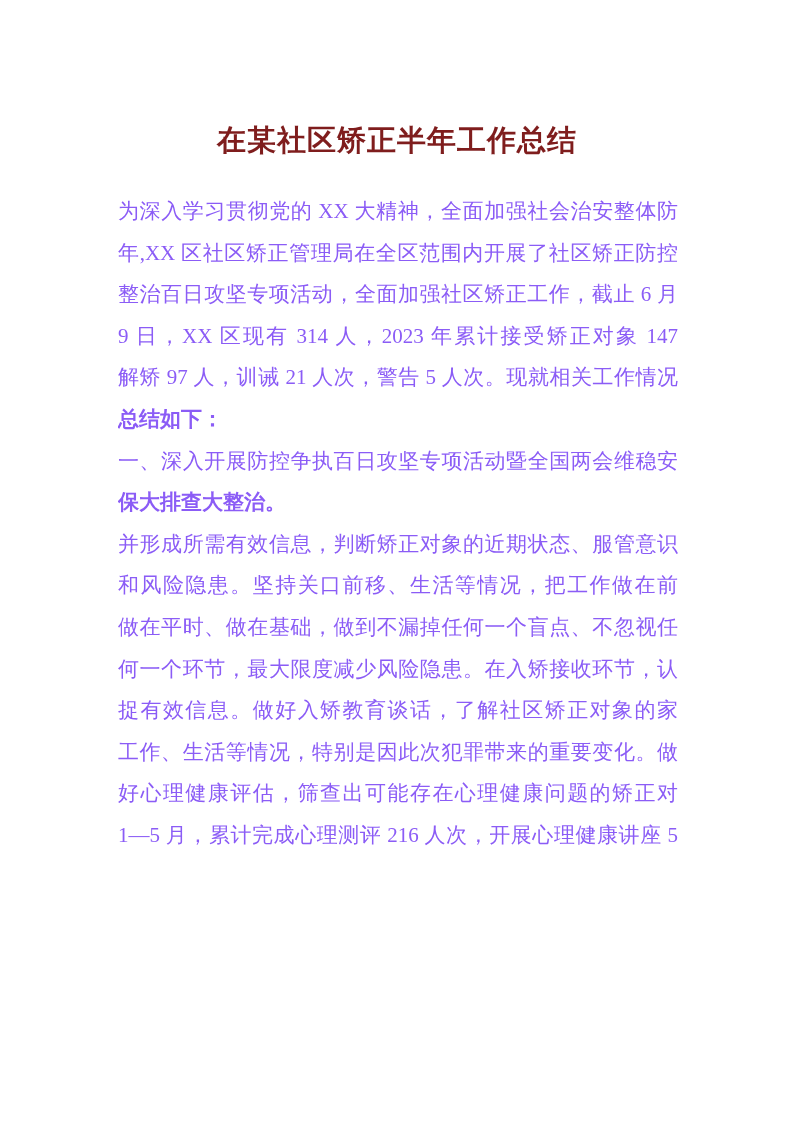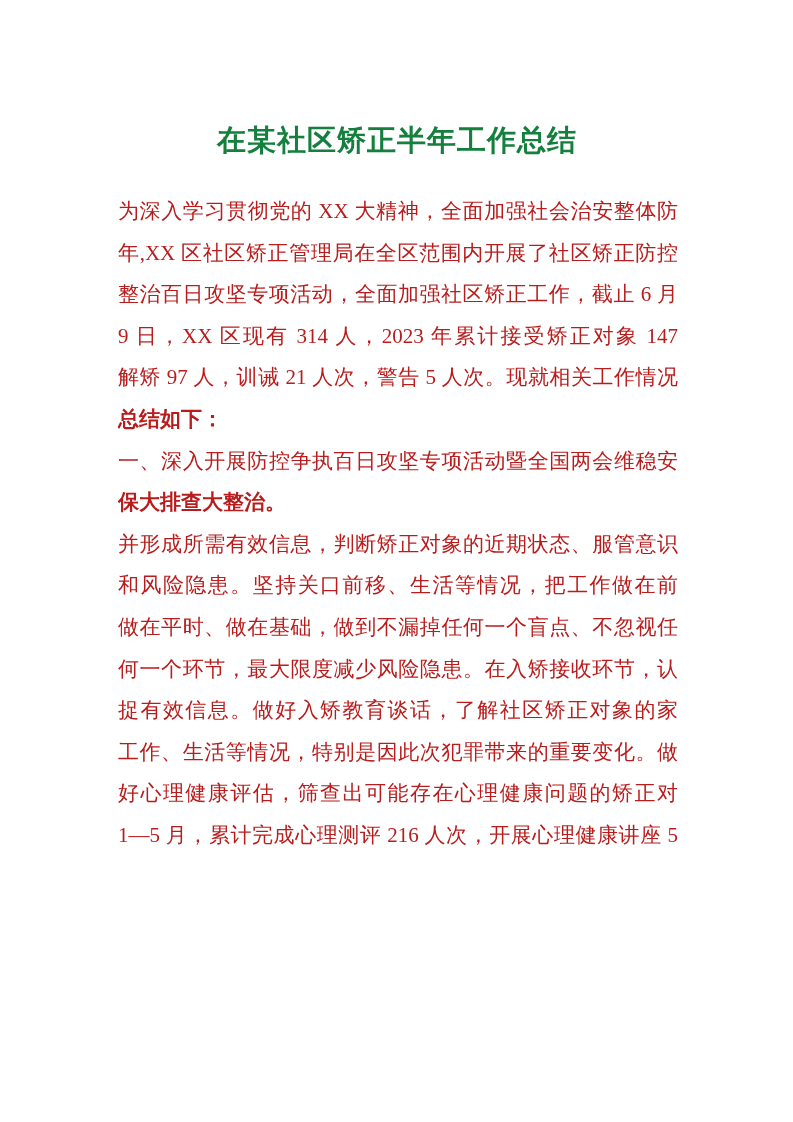--- a/index.html
+++ b/index.html
@@ -17,31 +17,31 @@
   }
   .doc-title {
     position: absolute;
     top: 119px;
     left: 117px;
     width: 560px;
     margin: 0;
     text-align: center;
     font-size: 29px;
     font-weight: 700;
-    color: #15803d;
+    color: #7f1d1d;
     letter-spacing: 1px;
     line-height: 42px;
     white-space: nowrap;
   }
   .content {
     position: absolute;
     top: 191px;
     left: 118px;
     width: 560px;
-    color: #b91c1c;
+    color: #8b5cf6;
   }
   .line {
     height: 41.6px;
     line-height: 41.6px;
     font-size: 21px;
     text-align: justify;
     text-align-last: justify;
     overflow: hidden;
   }
   .line.endline {

